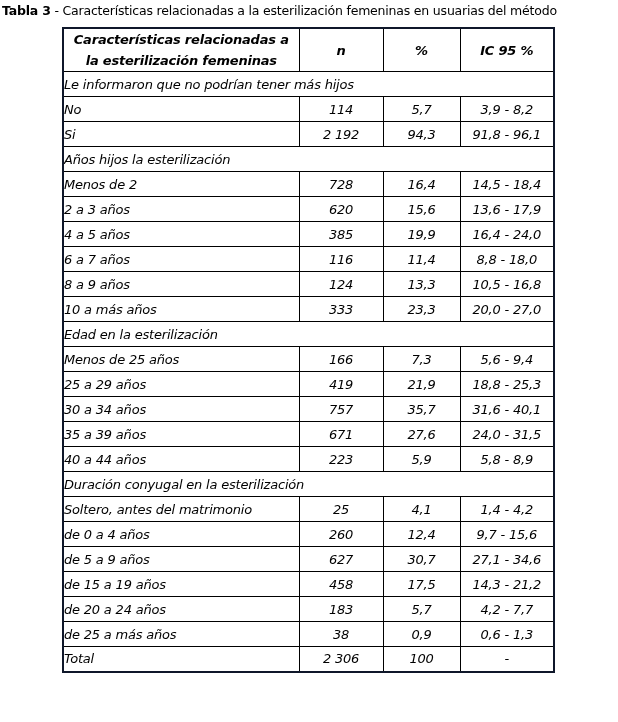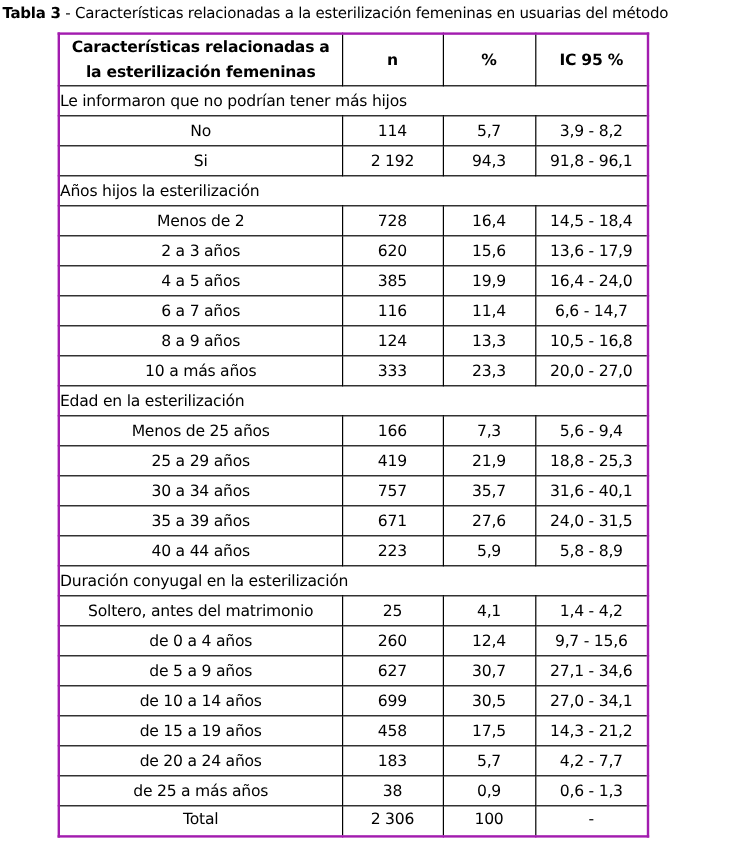--- a/index.html
+++ b/index.html
@@ -18,24 +18,25 @@
     font-size: 12.5px;
     letter-spacing: -0.2px;
     white-space: nowrap;
     margin: 1px 0 0 0;
     line-height: 16px;
   }
   .table-title .t-bold { font-weight: bold; }
   table.stats {
     border-collapse: collapse;
     table-layout: fixed;
-    margin-left: 46px;
+    margin-left: 60px;
     margin-top: 8px;
     width: 491px;
-    border: 2px solid #a21caf;
+    border: 2px solid #0f172a;
+    font-style: italic;
   }
   table.stats td {
     border: 1px solid #000000;
     font-size: 13px;
     letter-spacing: -0.2px;
     padding: 0;
     overflow: hidden;
   }
   td.hdr {
     font-weight: bold;
@@ -43,21 +44,21 @@
     height: 43px;
     vertical-align: middle;
   }
   td.hdr-char { line-height: 21px; padding: 2px 1px; white-space: nowrap; }
   td.section-cell {
     text-align: left;
     height: 25px;
     vertical-align: middle;
   }
   td.label-cell {
-    text-align: center;
+    text-align: left;
     padding-left: 5px;
     height: 25px;
     vertical-align: middle;
     white-space: nowrap;
   }
   td.num-cell {
     text-align: center;
     height: 25px;
     vertical-align: middle;
     white-space: nowrap;
@@ -125,21 +126,21 @@
     <td class="label-cell">4 a 5 años</td>
     <td class="num-cell">385</td>
     <td class="num-cell">19,9</td>
     <td class="num-cell">16,4 - 24,0</td>
   </tr>
 
   <tr>
     <td class="label-cell">6 a 7 años</td>
     <td class="num-cell">116</td>
     <td class="num-cell">11,4</td>
-    <td class="num-cell">6,6 - 14,7</td>
+    <td class="num-cell">8,8 - 18,0</td>
   </tr>
 
   <tr>
     <td class="label-cell">8 a 9 años</td>
     <td class="num-cell">124</td>
     <td class="num-cell">13,3</td>
     <td class="num-cell">10,5 - 16,8</td>
   </tr>
 
   <tr>
@@ -207,26 +208,20 @@
     <td class="num-cell">9,7 - 15,6</td>
   </tr>
 
   <tr>
     <td class="label-cell">de 5 a 9 años</td>
     <td class="num-cell">627</td>
     <td class="num-cell">30,7</td>
     <td class="num-cell">27,1 - 34,6</td>
   </tr>
 
-  <tr>
-    <td class="label-cell">de 10 a 14 años</td>
-    <td class="num-cell">699</td>
-    <td class="num-cell">30,5</td>
-    <td class="num-cell">27,0 - 34,1</td>
-  </tr>
 
   <tr>
     <td class="label-cell">de 15 a 19 años</td>
     <td class="num-cell">458</td>
     <td class="num-cell">17,5</td>
     <td class="num-cell">14,3 - 21,2</td>
   </tr>
 
   <tr>
     <td class="label-cell">de 20 a 24 años</td>

